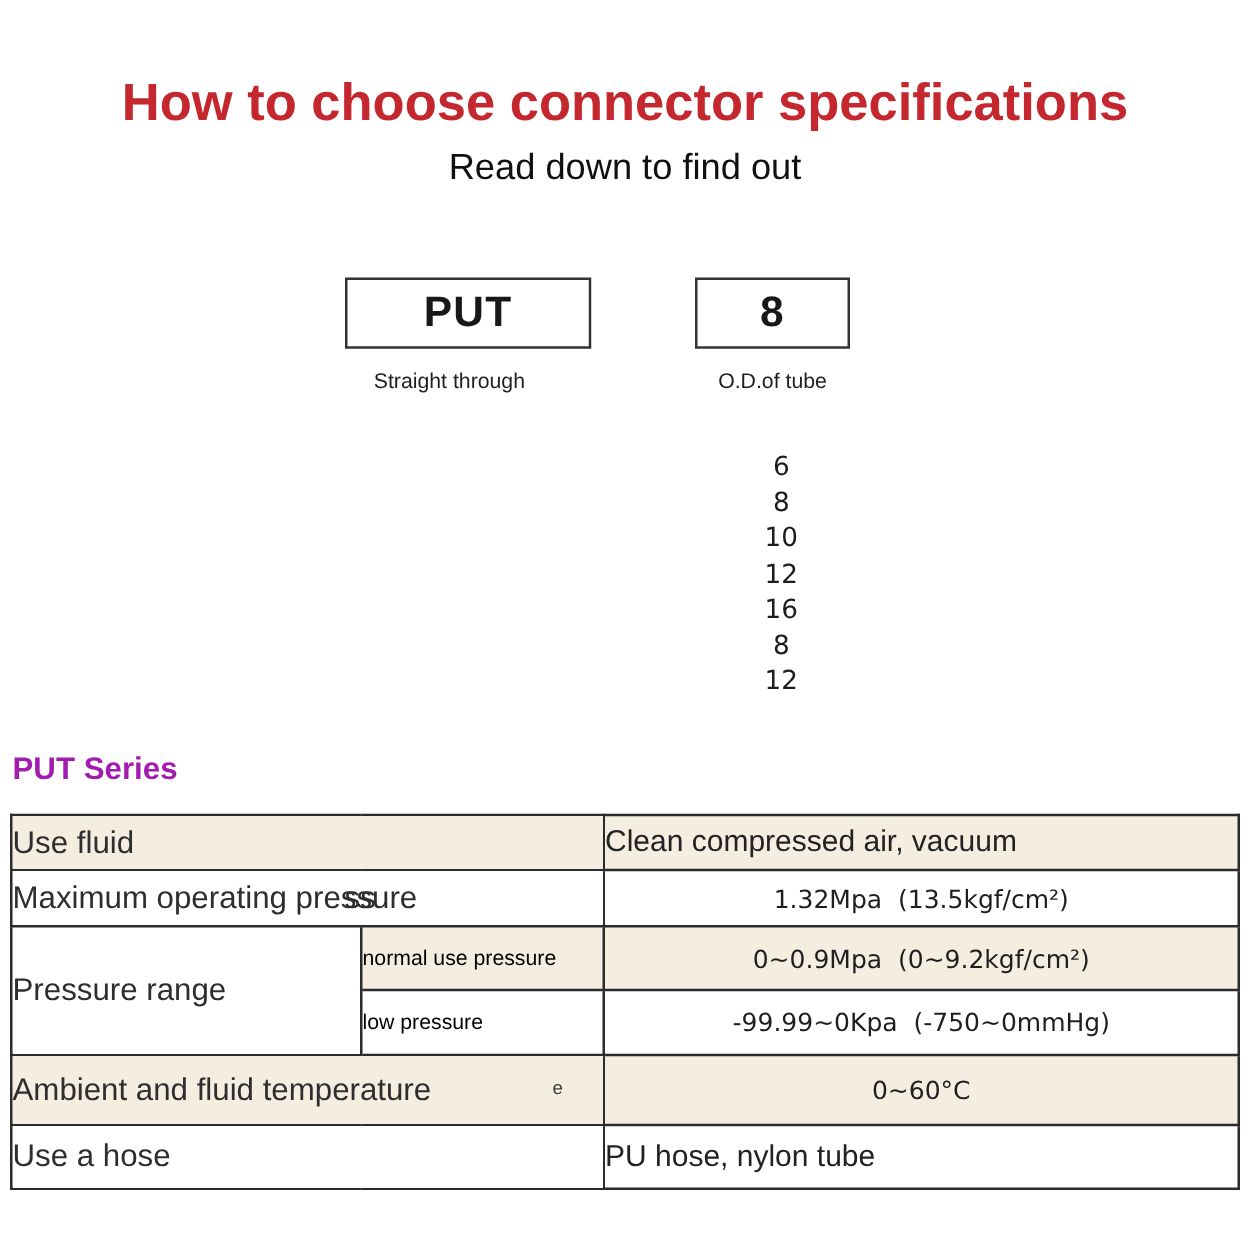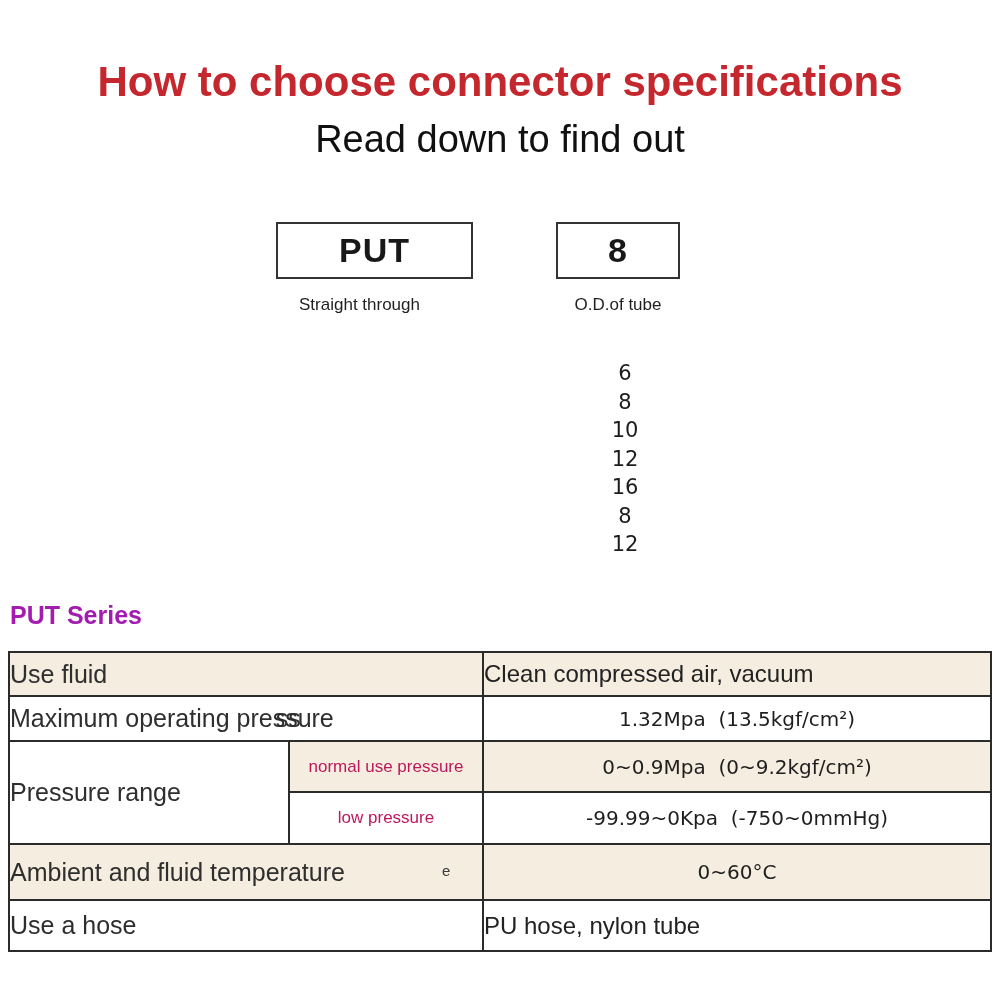--- a/index.html
+++ b/index.html
@@ -20,21 +20,21 @@
     text-align: center;
     font-size: 42px;
     font-weight: bold;
     color: #c4272d;
     letter-spacing: 0px;
   }
   .subtitle {
     position: absolute;
     top: 118px; left: 0; width: 1000px;
     text-align: center;
-    font-size: 38px;
+    font-size: 29px;
     color: #101010;
   }
 
   
   .code-box {
     position: absolute;
     top: 222px;
     height: 57px;
     border: 2px solid #333333;
     background: #ffffff;
@@ -110,23 +110,22 @@
     white-space: pre;
   }
   td.val-lg {
     text-align: left;
     font-family: "Liberation Sans", sans-serif;
     font-size: 24px;
     color: #222222;
     white-space: pre;
   }
   td.sub {
-    text-align: center;
     font-size: 17px;
-    color: #be185d;
+    color: #000000;
   }
   tr.r1 { height: 44px; }
   tr.r2 { height: 45px; }
   tr.r3 { height: 51px; }
   tr.r4 { height: 52px; }
   tr.r5 { height: 56px; }
   tr.r6 { height: 51px; }
 
   
   .ghost-ss { text-shadow: 3px 0 0 #2e2e2e; }

